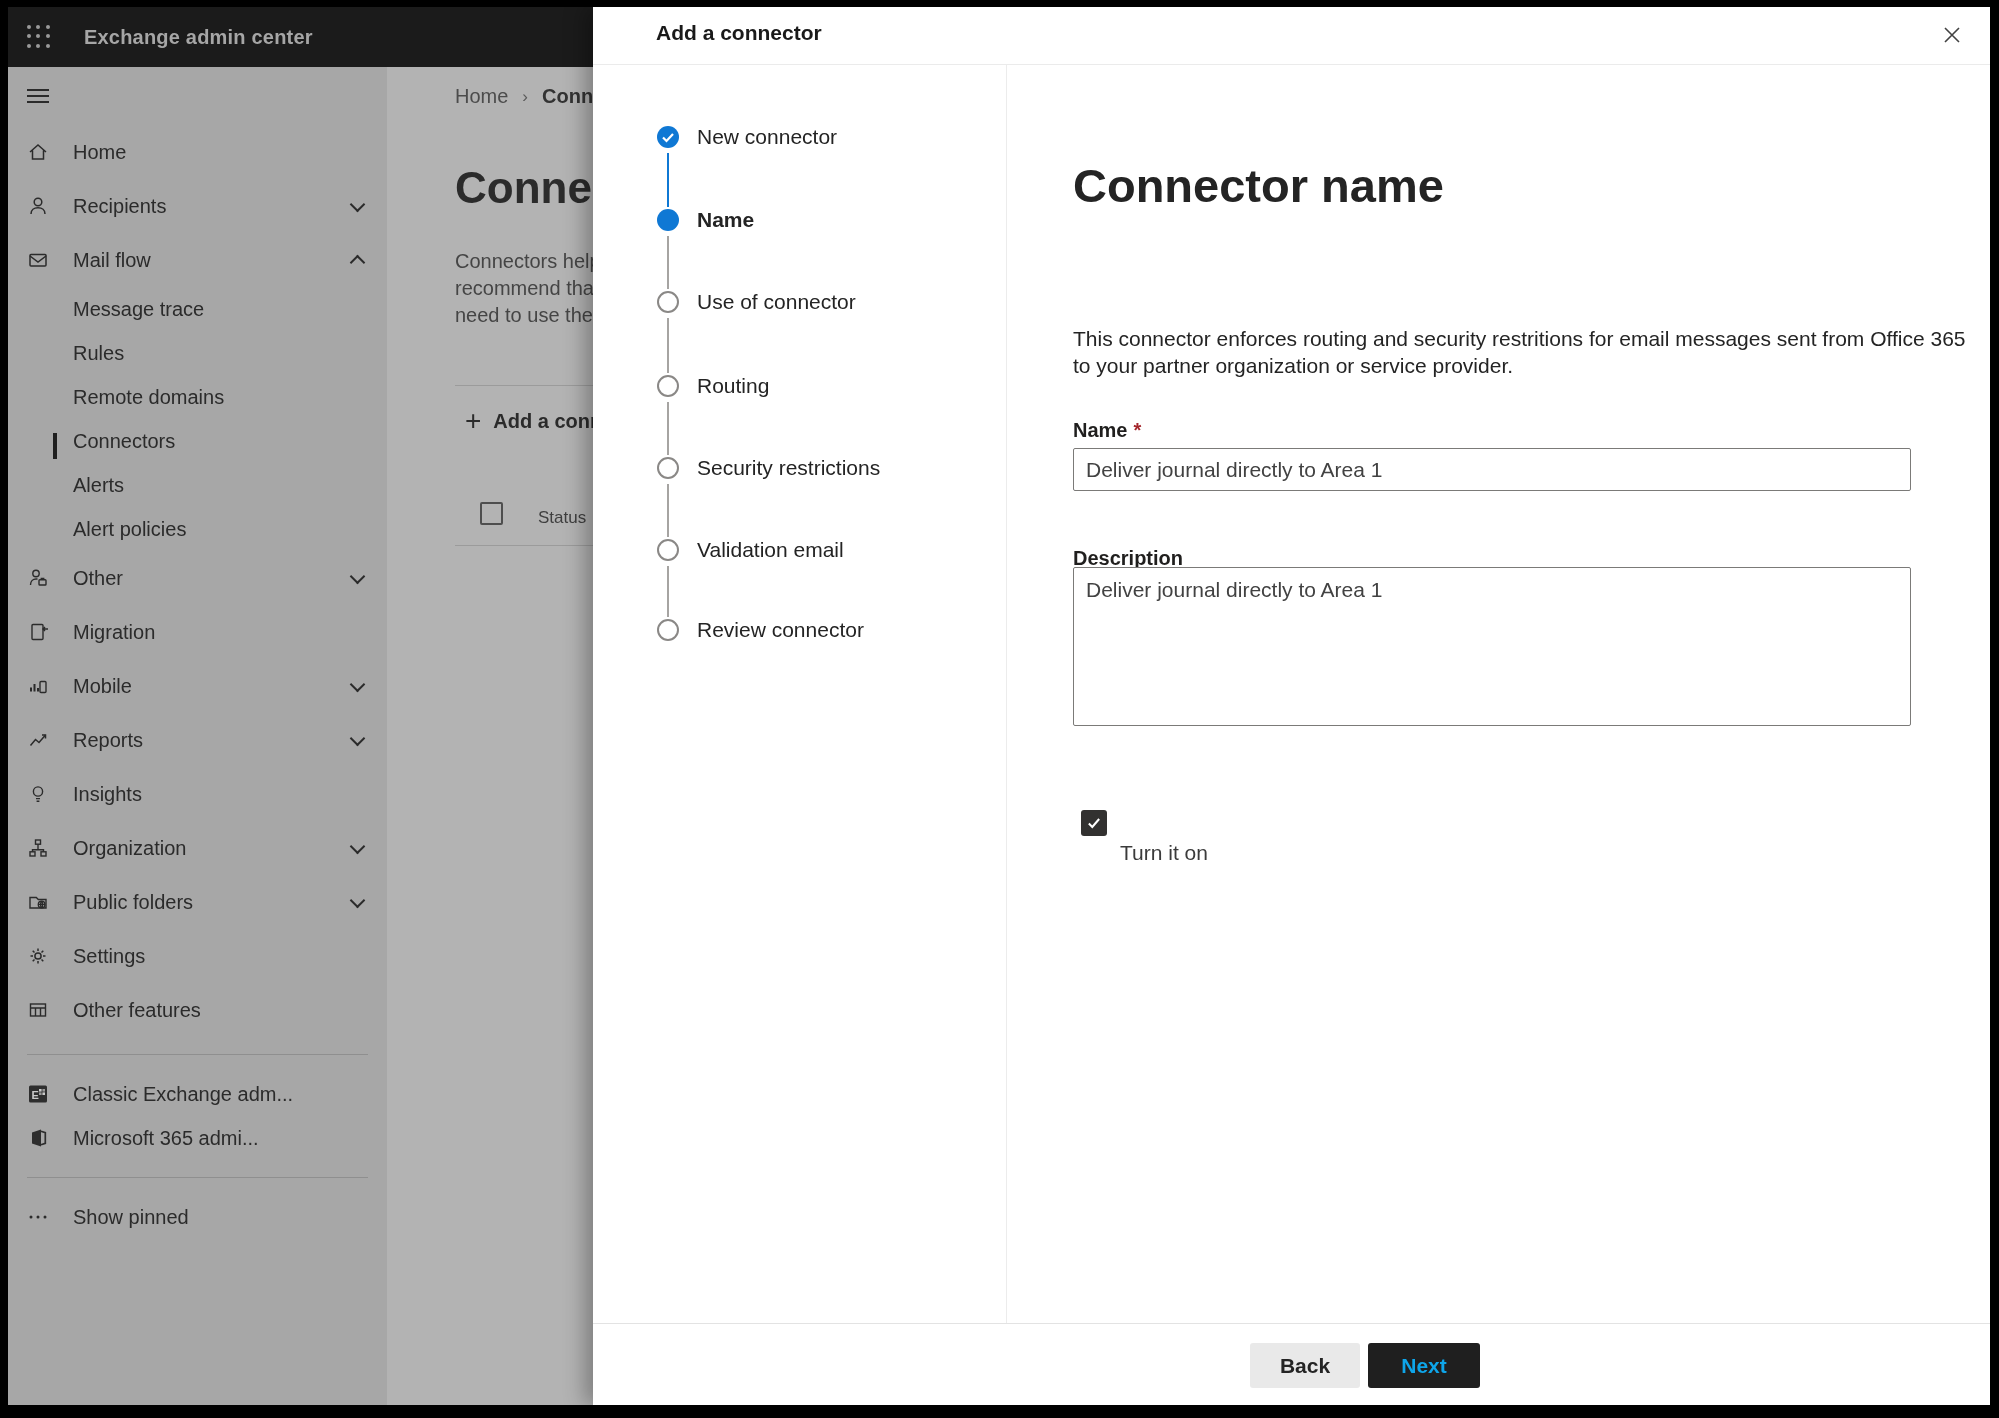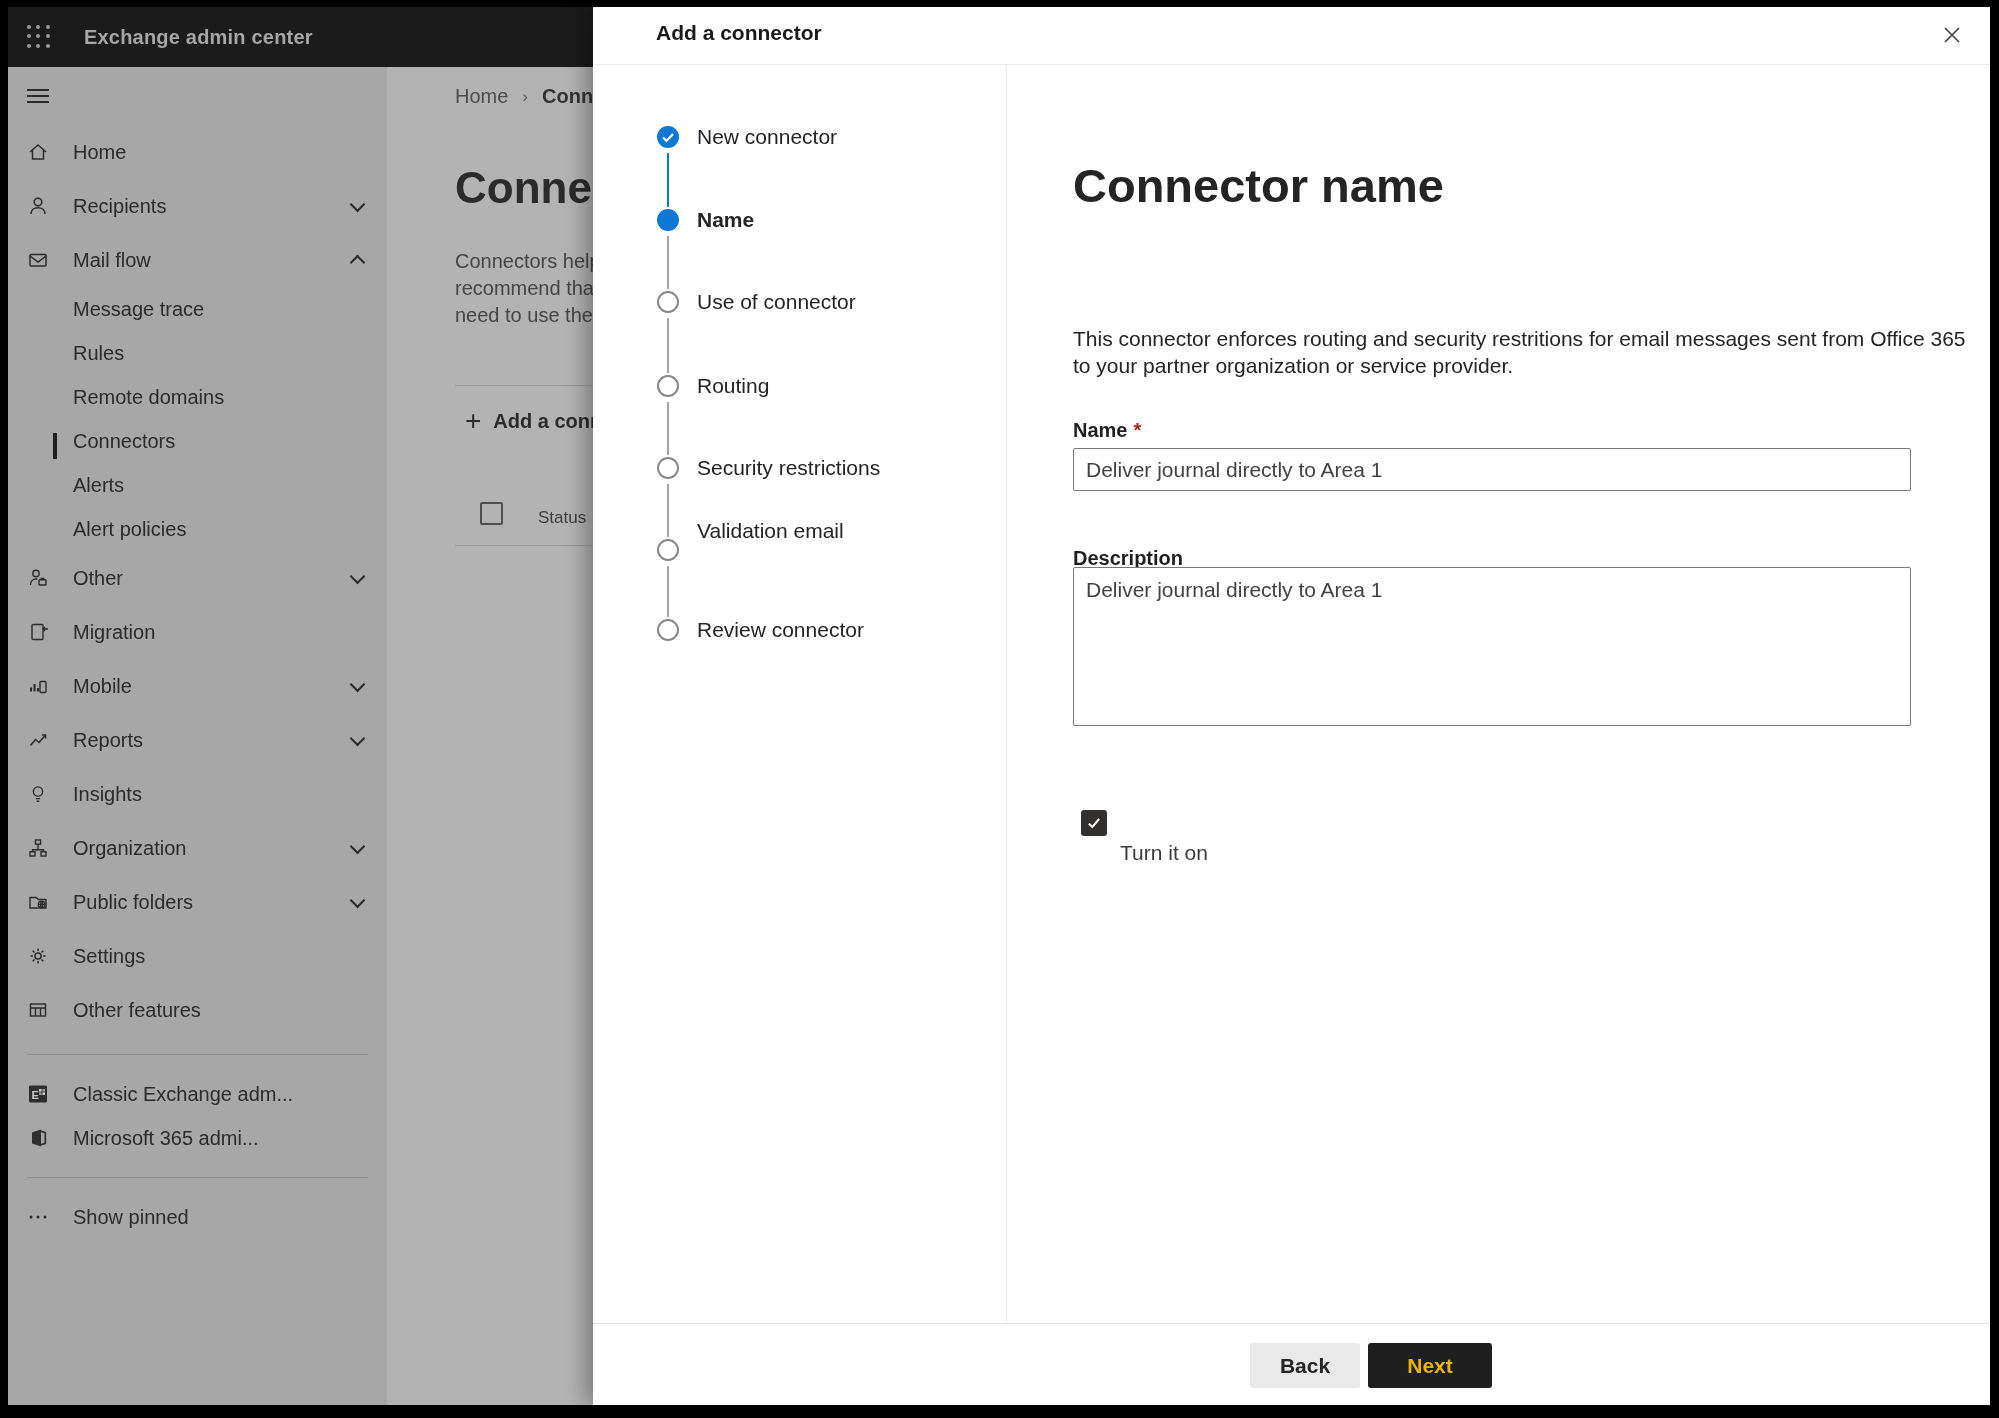--- a/index.html
+++ b/index.html
@@ -75,21 +75,21 @@
   .c-question{position:absolute;left:480px;top:766px;font-size:21px;font-weight:700;color:#201f1e;}
   .c-chk{position:absolute;left:488px;top:803px;width:26px;height:26px;border-radius:3px;background:#323130;cursor:pointer;
          display:flex;align-items:center;justify-content:center;}
   .c-chk-label{position:absolute;left:527px;top:834px;font-size:21px;color:#3b3b3b;}
 
   
   .m-foot-div{position:absolute;left:0;top:1316px;width:100%;height:1px;background:#e3e3e3;}
   .btn{position:absolute;top:1336px;height:45px;border:none;border-radius:3px;font-family:inherit;
        font-size:21px;font-weight:600;cursor:pointer;}
   .btn-back{left:657px;width:110px;background:#e9e9e9;color:#242424;}
-  .btn-next{left:775px;width:124px;background:#1f1f1f;color:#eab308;}
+  .btn-next{left:775px;width:112px;background:#1f1f1f;color:#0ea5e9;}
 </style>
 </head>
 <body>
 
 <div class="app">
 
   <div class="topbar">
     <div class="waffle">
       <i></i>
         <i></i>
@@ -355,21 +355,21 @@
 
       <div class="step-circle upcoming" style="left:64px;top:368px"></div>
       <div class="step-label" style="top:365px">Routing</div>
       <div class="step-line gray" style="left:74px;top:395px;height:53px"></div>
 
       <div class="step-circle upcoming" style="left:64px;top:450px"></div>
       <div class="step-label" style="top:447px">Security restrictions</div>
       <div class="step-line gray" style="left:74px;top:477px;height:53px"></div>
 
       <div class="step-circle upcoming" style="left:64px;top:532px"></div>
-      <div class="step-label" style="top:510px">Validation email</div>
+      <div class="step-label" style="top:529px">Validation email</div>
       <div class="step-line gray" style="left:74px;top:559px;height:51px"></div>
 
       <div class="step-circle upcoming" style="left:64px;top:612px"></div>
       <div class="step-label" style="top:609px">Review connector</div>
     </div>
 
     <div class="c-h1">Connector name</div>
     <div class="c-par">
       <span>This connector enforces routing and security restritions for email messages sent from Office 365</span><br>
       <span>to your partner organization or service provider.</span>

